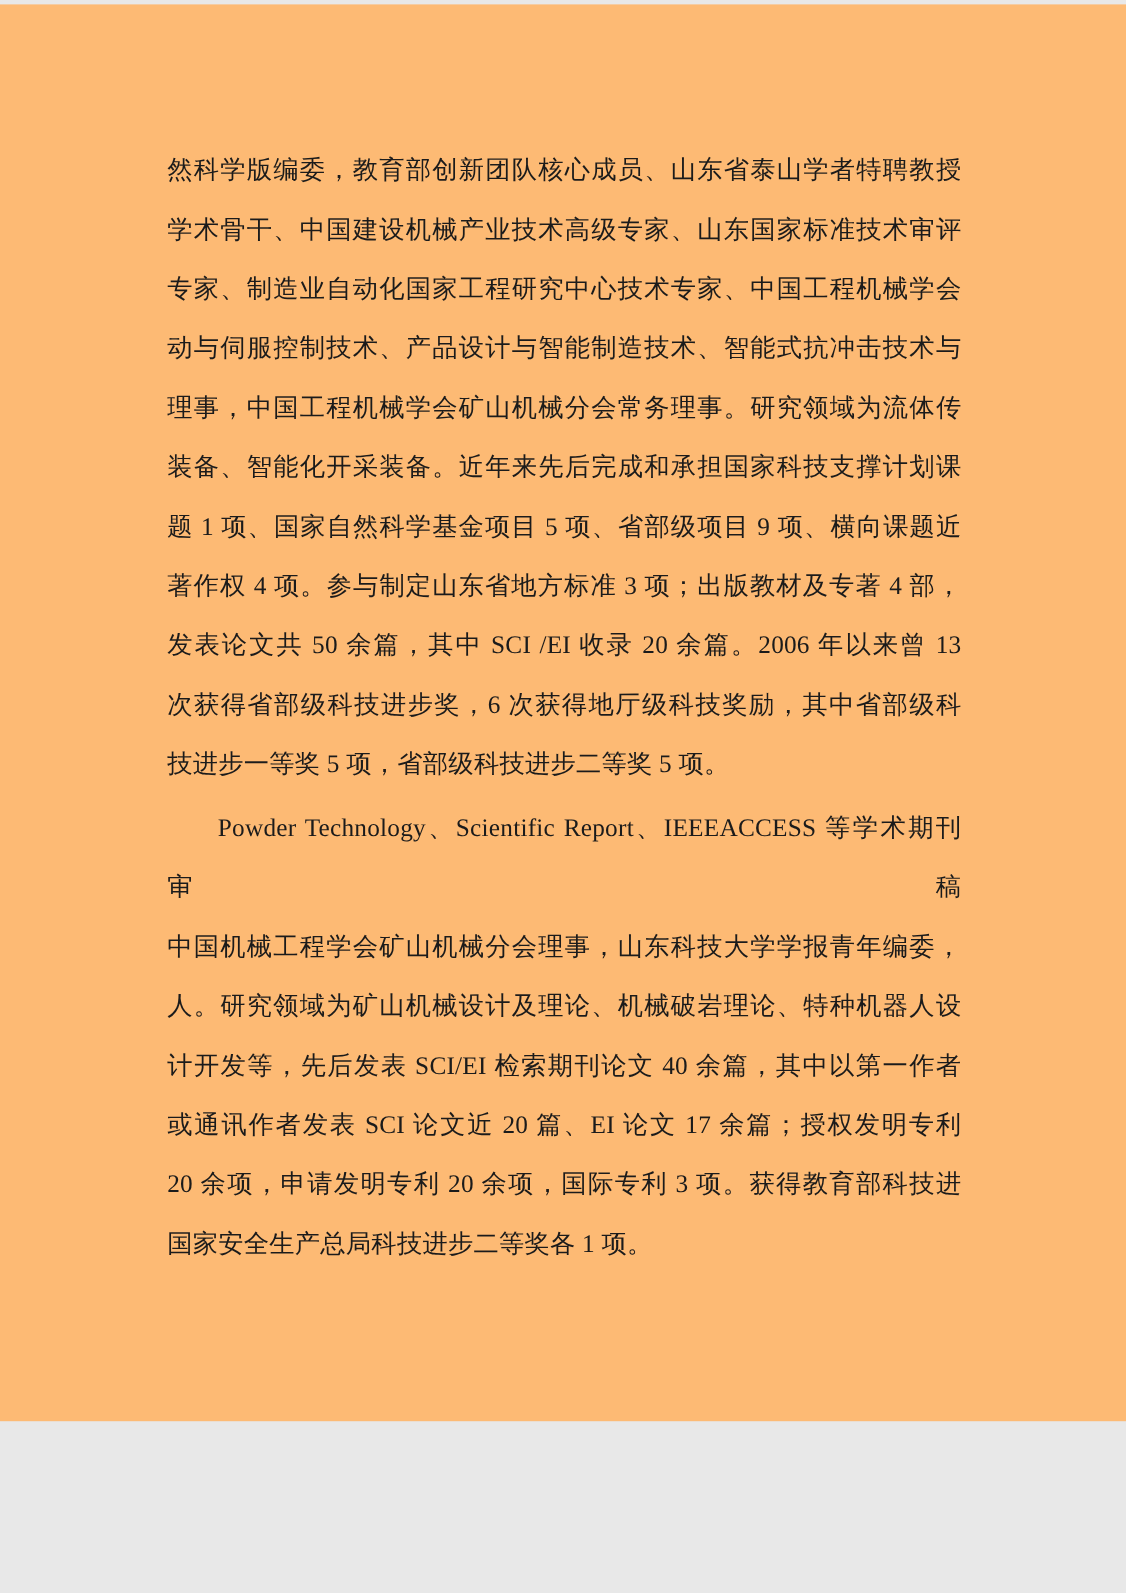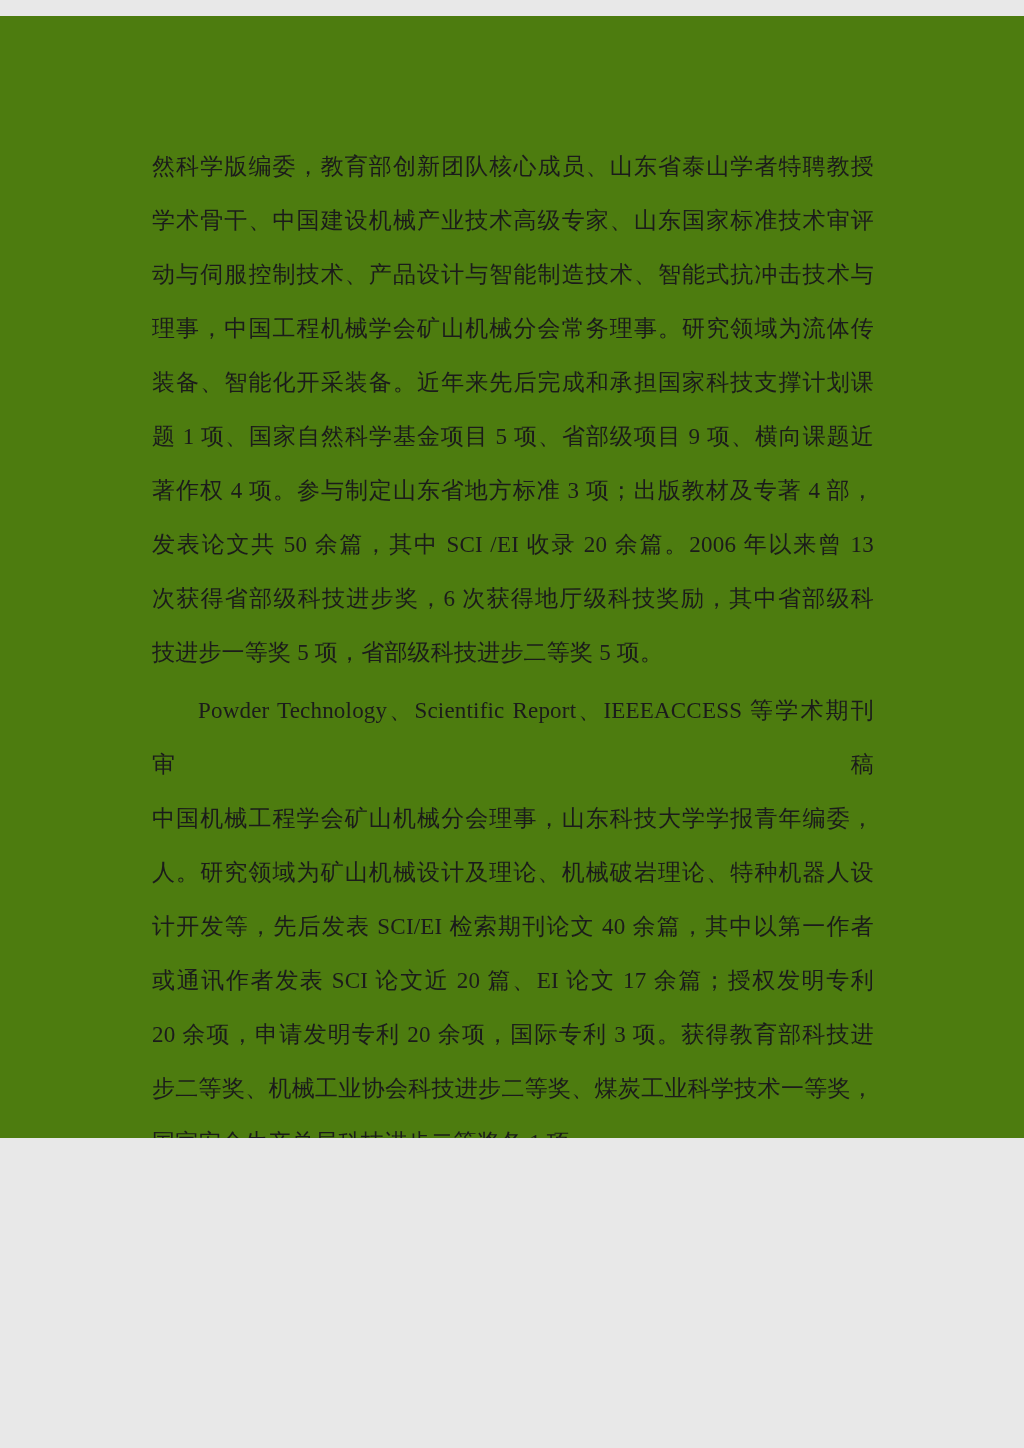--- a/index.html
+++ b/index.html
@@ -3,23 +3,23 @@
 <meta charset="utf-8">
 <style>
   html, body {
     margin: 0;
     padding: 0;
     background: #e8e8e8;
   }
   .page {
     position: relative;
     width: 1024px;
-    height: 1122px;
-    margin: 16px auto;
-    background: #4d7c0f;
+    height: 1288px;
+    margin: 4px auto;
+    background: #fdba74;
     overflow: hidden;
     font-family: "Liberation Serif", "DejaVu Serif", serif;
     color: #1b1b1b;
   }
   .body-text {
     position: absolute;
     left: 152px;
     top: 124px;
     width: 722px;
   }
@@ -63,36 +63,36 @@
 </style>
 </head>
 <body>
 
 <div class="page">
   <div class="body-text">
 
   <div class="paragraph">
         <div class="line">然科学版编委，教育部创新团队核心成员、山东省泰山学者特聘教授</div>
         <div class="line">学术骨干、中国建设机械产业技术高级专家、山东国家标准技术审评</div>
+        <div class="line">专家、制造业自动化国家工程研究中心技术专家、中国工程机械学会</div>
         <div class="line">动与伺服控制技术、产品设计与智能制造技术、智能式抗冲击技术与</div>
         <div class="line">理事，中国工程机械学会矿山机械分会常务理事。研究领域为流体传</div>
         <div class="line">装备、智能化开采装备。近年来先后完成和承担国家科技支撑计划课</div>
         <div class="line">题 1 项、国家自然科学基金项目 5 项、省部级项目 9 项、横向课题近</div>
         <div class="line">著作权 4 项。参与制定山东省地方标准 3 项；出版教材及专著 4 部，</div>
         <div class="line">发表论文共 50 余篇，其中 SCI /EI 收录 20 余篇。2006 年以来曾 13</div>
         <div class="line">次获得省部级科技进步奖，6 次获得地厅级科技奖励，其中省部级科</div>
         <div class="line">技进步一等奖 5 项，省部级科技进步二等奖 5 项。</div>
       </div>
       <div class="paragraph indent-first">
         <div class="line">Powder Technology、Scientific Report、IEEEACCESS 等学术期刊审稿</div>
         <div class="line">中国机械工程学会矿山机械分会理事，山东科技大学学报青年编委，</div>
         <div class="line">人。研究领域为矿山机械设计及理论、机械破岩理论、特种机器人设</div>
         <div class="line">计开发等，先后发表 SCI/EI 检索期刊论文 40 余篇，其中以第一作者</div>
         <div class="line">或通讯作者发表 SCI 论文近 20 篇、EI 论文 17 余篇；授权发明专利</div>
         <div class="line">20 余项，申请发明专利 20 余项，国际专利 3 项。获得教育部科技进</div>
-        <div class="line">步二等奖、机械工业协会科技进步二等奖、煤炭工业科学技术一等奖，</div>
         <div class="line">国家安全生产总局科技进步二等奖各 1 项。</div>
       </div>
     </div>
   <div class="footer">
     <span class="page-number">10</span>
   </div>
 </div>
 
 </body></html>

